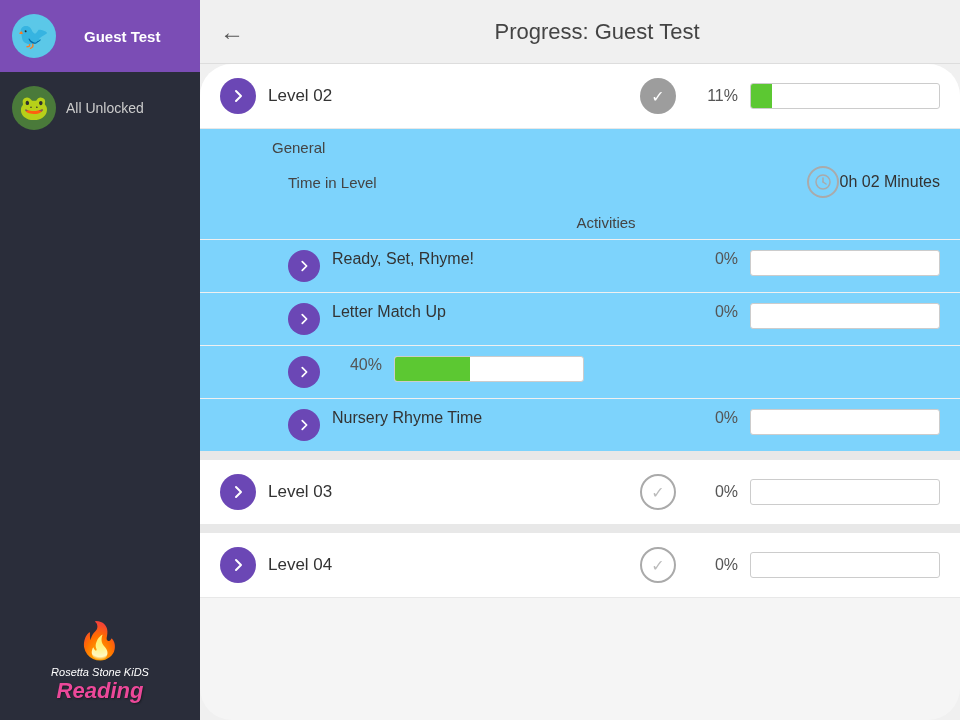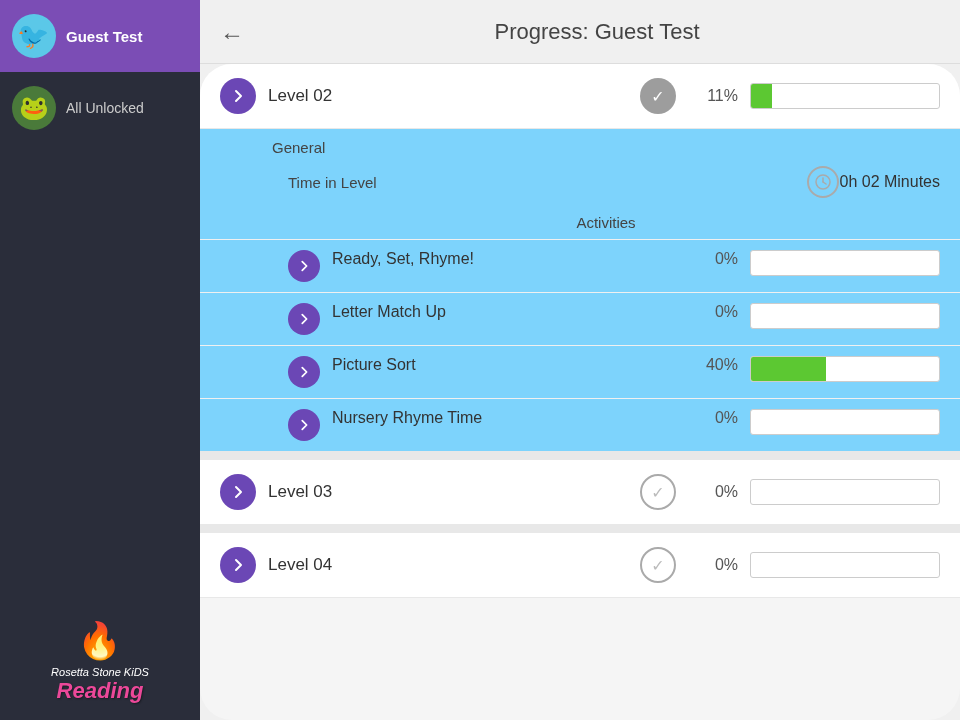--- a/index.html
+++ b/index.html
@@ -40,21 +40,21 @@
       overflow: hidden;
       flex-shrink: 0;
     }
     .avatar-bird {
       font-size: 26px;
     }
     .sidebar-user .username {
       color: #fff;
       font-size: 15px;
       font-weight: 600;
-      margin-left: 10px;
+      margin-left: 28px;
     }
 
     .sidebar-unlocked {
       display: flex;
       align-items: center;
       padding: 14px 12px;
       cursor: pointer;
     }
     .sidebar-unlocked .avatar-green {
       width: 44px;
@@ -391,21 +391,20 @@
           <div class="progress-bar-fill" style="width:0%;"></div>
         </div>
       </div>
 
       <div class="activity-row">
         <div class="activity-chevron">
           <svg viewBox="0 0 16 16" width="14" height="14" fill="white">
               <path d="M6 3l5 5-5 5" stroke="white" stroke-width="2" fill="none" stroke-linecap="round" stroke-linejoin="round"></path>
             </svg>
         </div>
-        <span class="activity-name">Picture Sort</span>
         <span class="percent-label">40%</span>
         <div class="progress-bar-wrap">
           <div class="progress-bar-fill" style="width:40%;"></div>
         </div>
       </div>
 
       <div class="activity-row">
         <div class="activity-chevron">
           <svg viewBox="0 0 16 16" width="14" height="14" fill="white">
               <path d="M6 3l5 5-5 5" stroke="white" stroke-width="2" fill="none" stroke-linecap="round" stroke-linejoin="round"></path>

